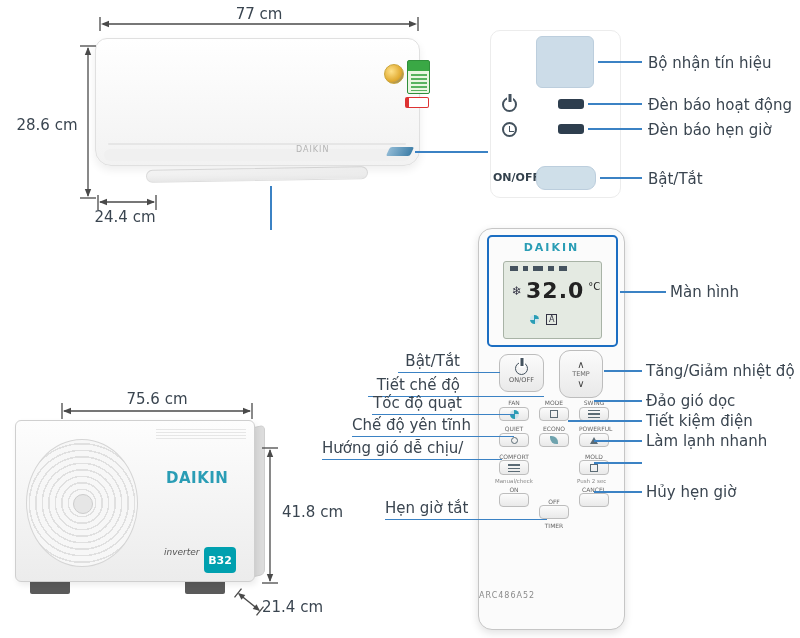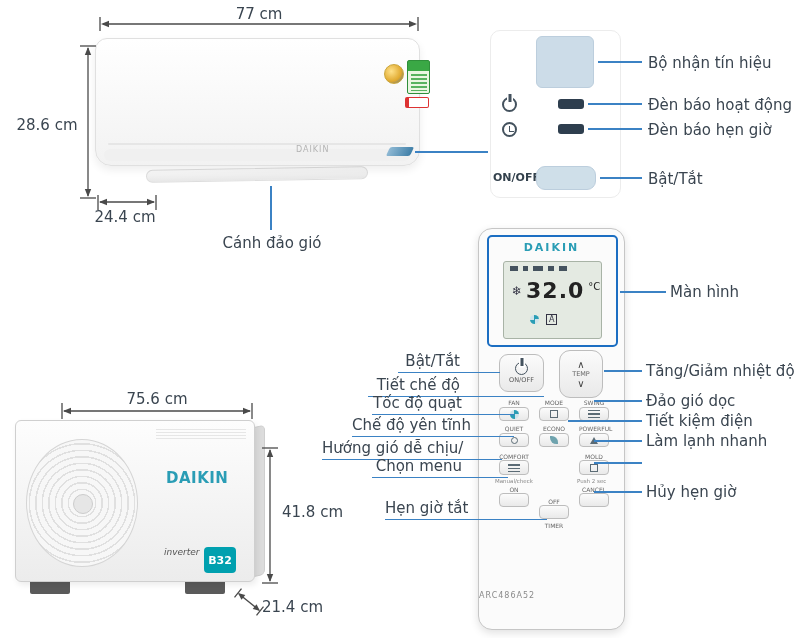--- a/index.html
+++ b/index.html
@@ -138,21 +138,20 @@
       </div>
     <div class="stk-tag"></div>
   </div>
   <div class="iu-flap"></div>
 
   <div class="dimlbl" style="left:229px;top:5px;width:60px">77 cm</div>
   <div class="dimlbl" style="left:14px;top:116px;width:66px">28.6 cm</div>
   <div class="dimlbl" style="left:92px;top:208px;width:66px">24.4 cm</div>
 
   <div class="vline" style="left:270px;top:186px;height:44px"></div>
-  <div class="dimlbl" style="left:212px;top:234px;width:120px">Cánh đảo gió</div>
 
   <div class="bline" style="left:415px;top:151px;width:73px"></div>
 
   <div class="panel-outline"></div>
   <div class="receiver"></div>
   <span class="abs" style="left:502px;top:97px;z-index:2"><span class="icon-power"></span></span>
   <div class="led" style="left:558px;top:99px"></div>
   <span class="abs" style="left:502px;top:122px;z-index:2"><span class="icon-clock"></span></span>
   <div class="led" style="left:558px;top:124px"></div>
   <div class="onoff-txt">ON/OFF</div>
@@ -265,21 +264,20 @@
   </div>
 
   <div class="bline" style="left:620px;top:291px;width:46px"></div>
   <div class="callout-r" style="left:670px;top:283px">Màn hình</div>
 
   <div class="callout-l" style="left:398px;top:352px;width:102px;padding-right:40px">Bật/Tắt</div>
   <div class="callout-l" style="left:368px;top:376px;width:176px;padding-right:84px">Tiết chế độ</div>
   <div class="callout-l" style="left:372px;top:394px;width:142px;padding-right:52px">Tốc độ quạt</div>
   <div class="callout-l" style="left:352px;top:416px;width:162px;padding-right:52px">Chế độ yên tĩnh</div>
   <div class="callout-l" style="left:322px;top:439px;width:180px;padding-right:40px">Hướng gió dễ chịu/</div>
-  <div class="callout-l" style="left:372px;top:457px;width:136px;padding-right:46px">Chọn menu</div>
   <div class="callout-l" style="left:385px;top:499px;width:162px;padding-right:82px">Hẹn giờ tắt</div>
 
   <div class="bline" style="left:604px;top:370px;width:38px"></div>
   <div class="callout-r" style="left:646px;top:362px">Tăng/Giảm nhiệt độ</div>
   <div class="bline" style="left:594px;top:400px;width:48px"></div>
   <div class="callout-r" style="left:646px;top:392px">Đảo gió dọc</div>
   <div class="bline" style="left:568px;top:420px;width:74px"></div>
   <div class="callout-r" style="left:646px;top:412px">Tiết kiệm điện</div>
   <div class="bline" style="left:594px;top:440px;width:48px"></div>
   <div class="callout-r" style="left:646px;top:432px">Làm lạnh nhanh</div>

